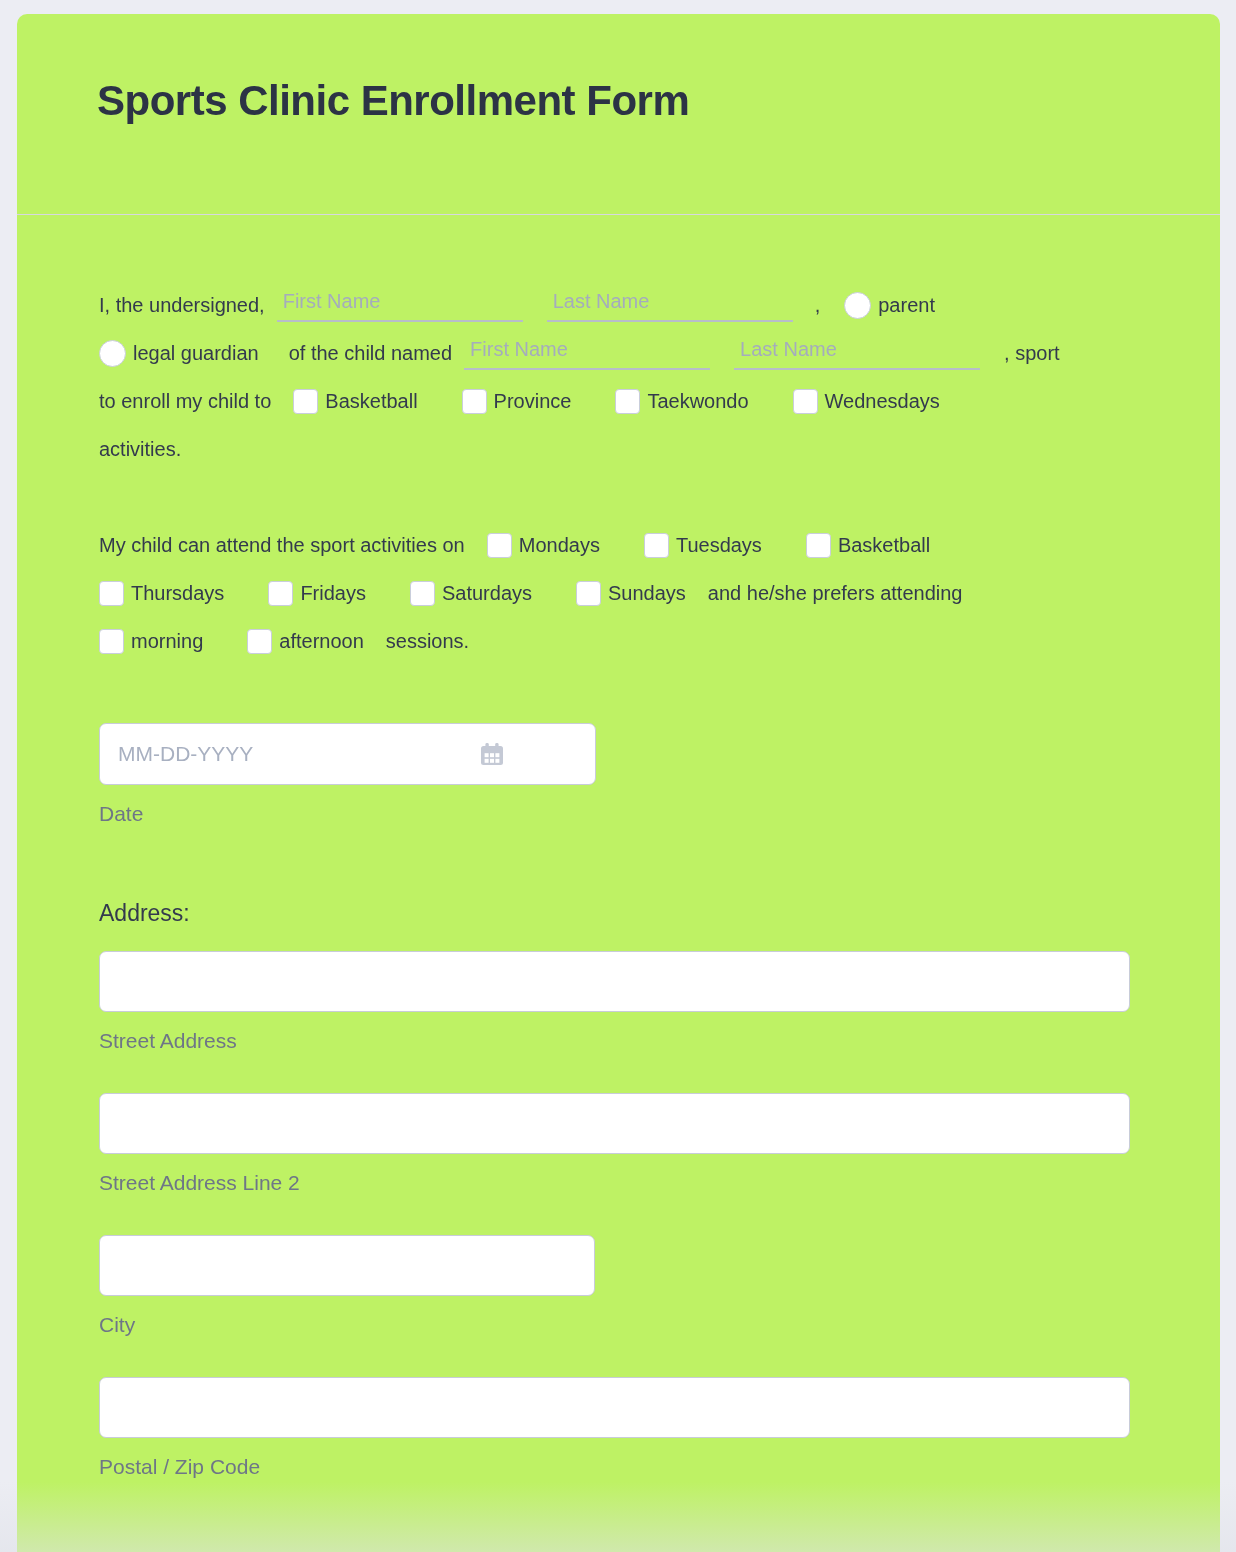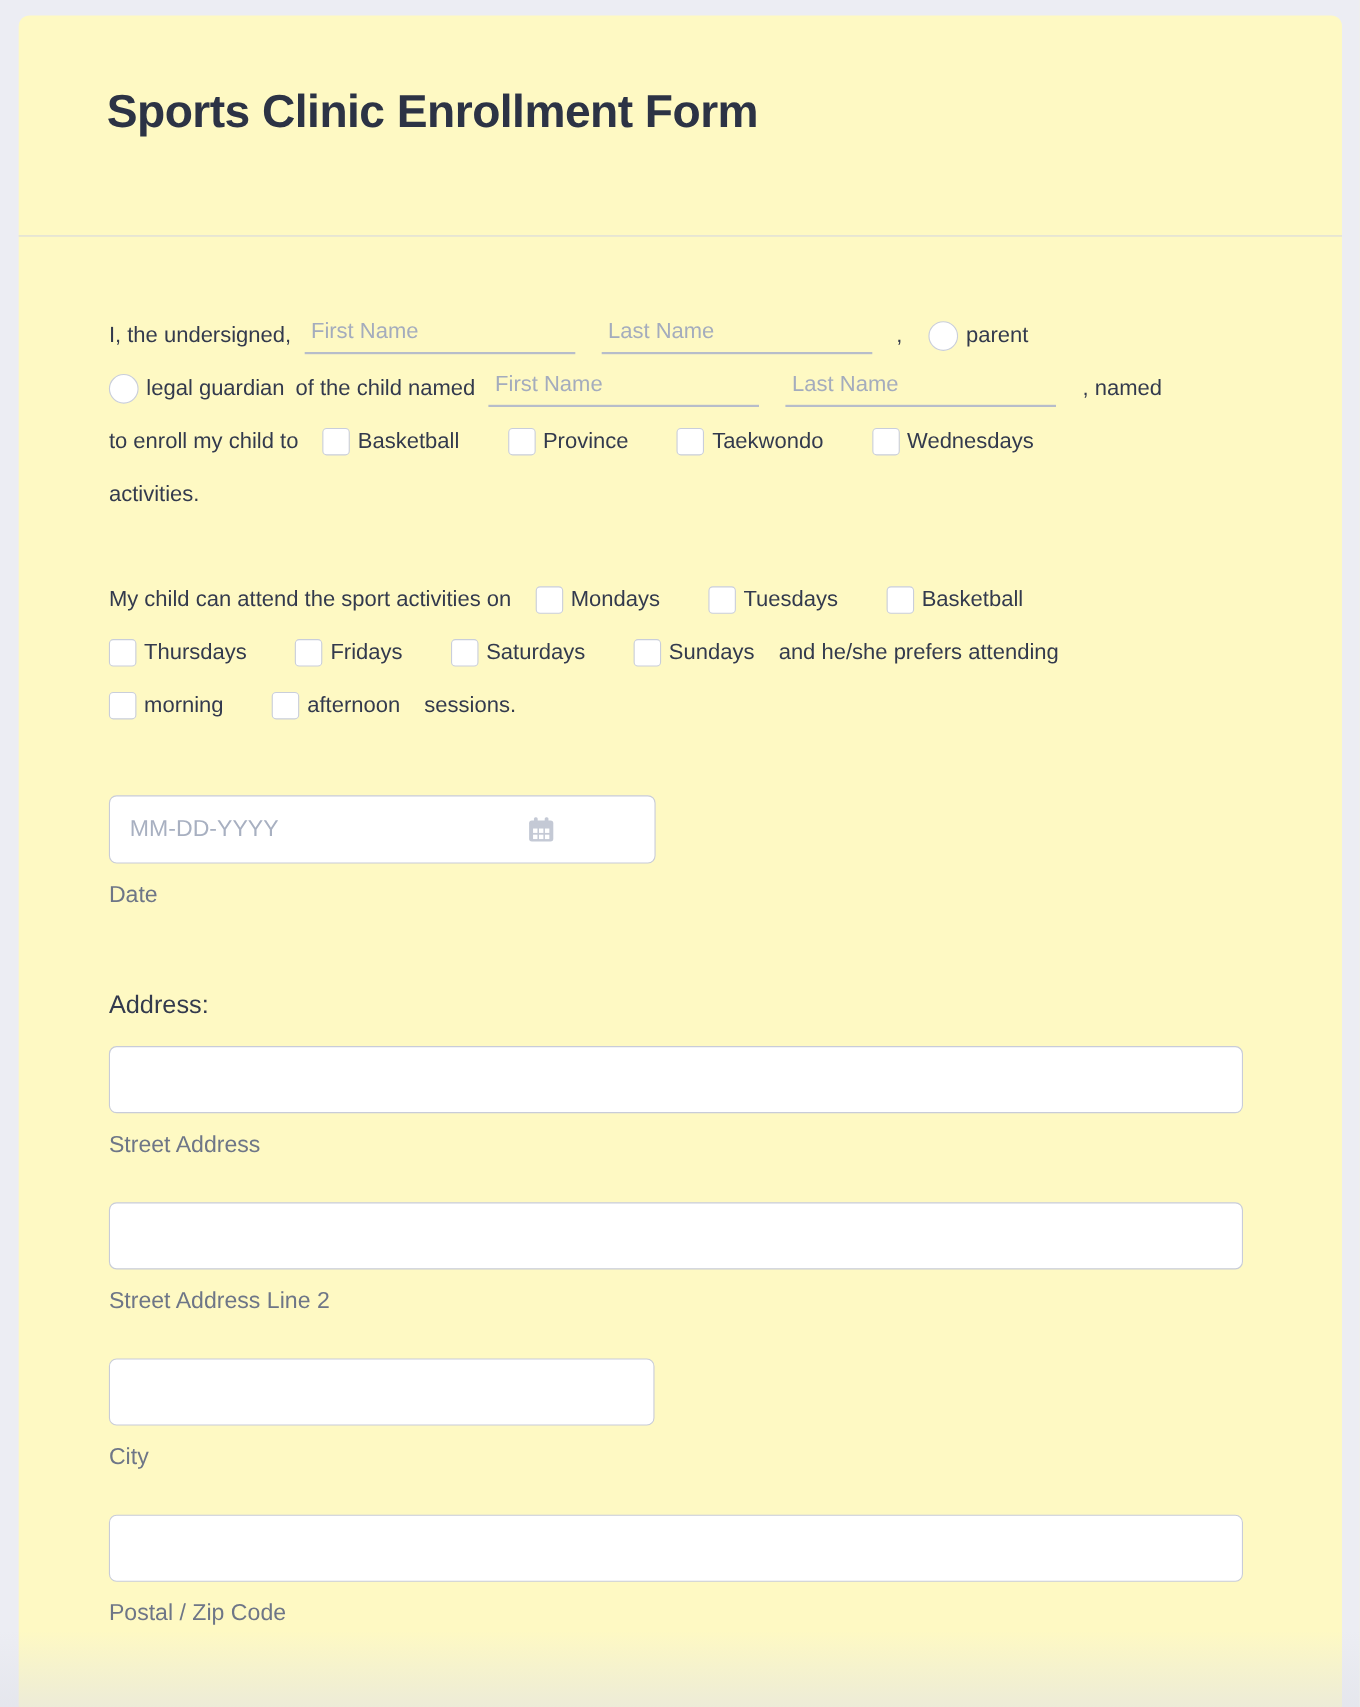--- a/index.html
+++ b/index.html
@@ -6,21 +6,21 @@
     margin: 0; padding: 0;
     width: 1236px; height: 1552px;
     background: #ecedf3;
     overflow: hidden;
     font-family: "Liberation Sans", sans-serif;
   }
   .card {
     box-sizing: border-box;
     width: 1203px; height: 1538px;
     margin: 14px 16px 0 17px;
-    background: #fef9c3;
+    background: #bef264;
     border-radius: 10px 10px 0 0;
   }
   .card-header {
     box-sizing: border-box;
     padding: 62px 80px 0 80px;
     height: 201px;
     border-bottom: 1px solid #d6d8e0;
   }
   .page-title {
     margin: 0;
@@ -69,21 +69,21 @@
     width: 25px; height: 25px;
     border: 1px solid #c9cedb;
     border-radius: 4px;
     background: #ffffff;
     margin-right: 7px;
     flex: none;
   }
   .radio-item {
     display: inline-flex;
     align-items: center;
-    margin: 0 0 0 10px;
+    margin: 0 20px 0 10px;
     cursor: pointer;
   }
   .radio-circle {
     box-sizing: border-box;
     width: 27px; height: 27px;
     border: 1.5px solid #c9cedb;
     border-radius: 50%;
     background: #ffffff;
     margin-right: 7px;
     flex: none;
@@ -163,21 +163,21 @@
         </span>
       </div>
       <div class="line">
         <span class="radio-item">
           <span class="radio-circle"></span>
           <span class="seg">legal guardian</span>
         </span>
         <span class="seg" style="margin-left:10px">of the child named</span>
         <input type="text" class="blank" placeholder="First Name" style="">
         <input type="text" class="blank" placeholder="Last Name" style="">
-        <span class="seg" style="margin-left:12px">, named</span>
+        <span class="seg" style="margin-left:12px">, sport</span>
       </div>
       <div class="line">
         <span class="seg">to enroll my child to</span>
         <label class="cb-item">
           <span class="cb-box"></span>
           <span class="seg">Basketball</span>
         </label>
         <label class="cb-item">
           <span class="cb-box"></span>
           <span class="seg">Province</span>

